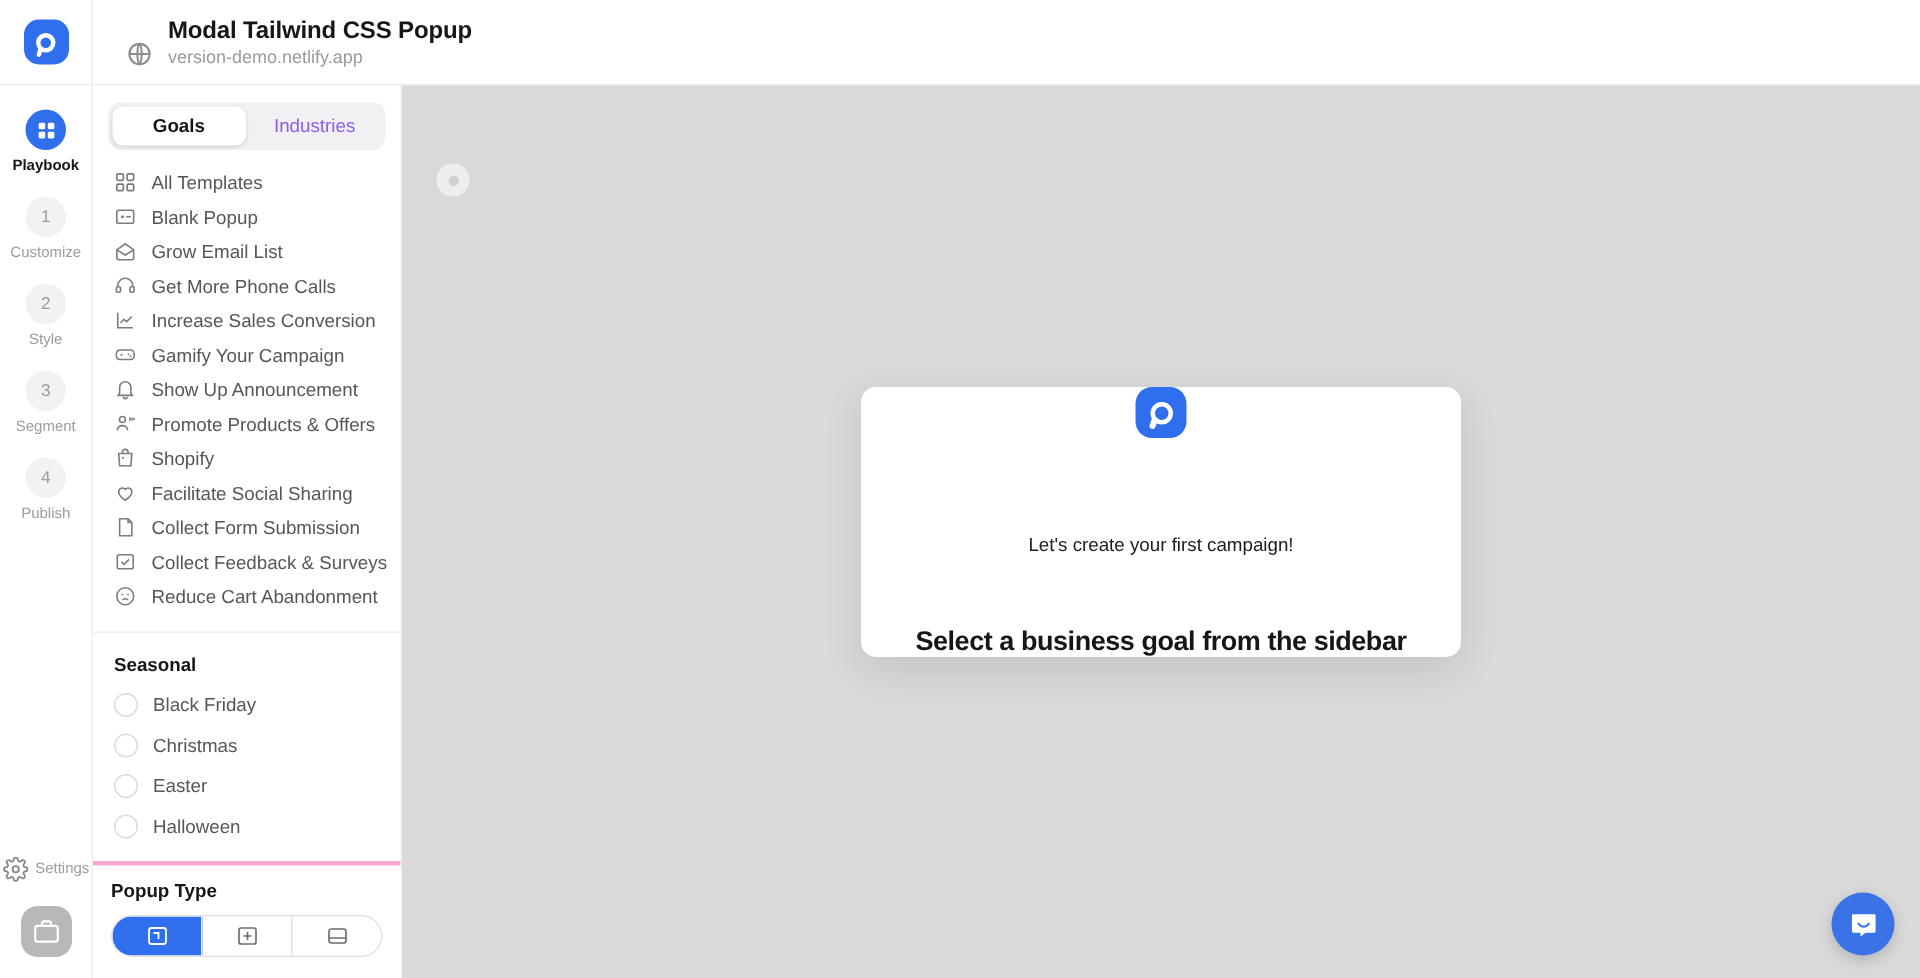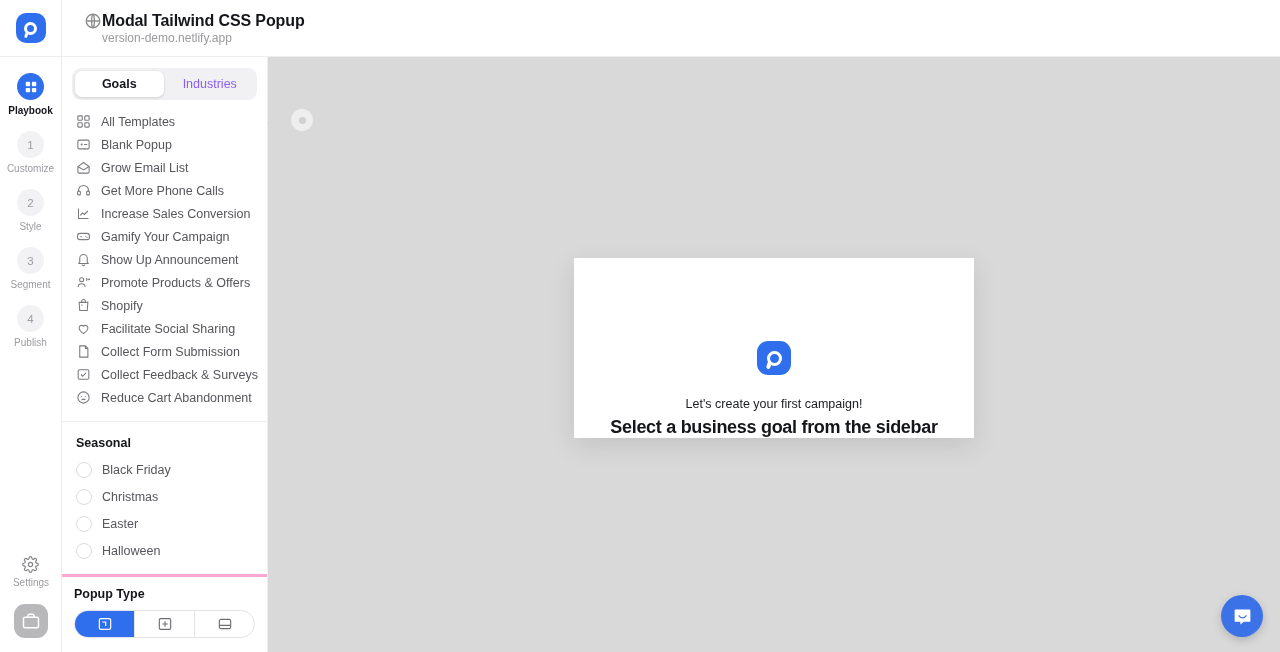--- a/index.html
+++ b/index.html
@@ -28,21 +28,21 @@
     display: flex; align-items: center; justify-content: center;
   }
   .logo-mark .ring {
     width: 13px; height: 13px; border-radius: 50%;
     border: 3px solid #ffffff;
   }
   .logo-mark .tail {
     position: absolute; width: 3px; height: 7px; background: #ffffff;
     left: 9px; bottom: 5px; border-radius: 2px; transform: rotate(18deg);
   }
-  .header-main { display: flex; align-items: flex-start; padding-left: 22px; }
+  .header-main { display: flex; align-items: flex-end; gap: 10px; padding-left: 22px; }
   .globe-icon { width: 18px; height: 18px; color: #8d8d8d; flex: none; }
   .header-text { display: flex; flex-direction: column; gap: 1px; }
   .header-title { font-size: 16px; font-weight: 700; color: #15161a; letter-spacing: -0.1px; }
   .header-sub { font-size: 12px; color: #9a9a9e; }
 
   
   .body { flex: 1; display: flex; min-height: 0; }
 
   
   .rail {
@@ -60,21 +60,21 @@
     display: flex; align-items: center; justify-content: center;
     background: #f2f2f4; color: #9c9ca1; font-size: 11.5px; font-weight: 400;
   }
   .rail-badge.active { background: #2f6fed; color: #fff; }
   .rail-label { font-size: 10px; color: #9c9ca1; }
   .rail-label.active { color: #15161a; font-weight: 700; }
   .rail-bottom {
     position: absolute; bottom: 0; left: 0; width: 62px;
     display: flex; flex-direction: column; align-items: center; padding-bottom: 14px;
   }
-  .rail-settings { display: flex; flex-direction: column; align-items: center; gap: 4px; margin-bottom: 16px; cursor: pointer; }
+  .rail-settings { display: flex; align-items: center; gap: 4px; margin-bottom: 16px; cursor: pointer; }
   .rail-settings svg { width: 17px; height: 17px; color: #86868b; }
   .avatar-btn {
     width: 34px; height: 34px; border-radius: 11px; background: #b8b8bb;
     display: flex; align-items: center; justify-content: center; cursor: pointer;
   }
   .avatar-btn svg { width: 18px; height: 18px; color: #ffffff; }
 
   
   .panel {
     width: 206px; min-width: 206px; background: #fff;
@@ -138,22 +138,22 @@
   .canvas-handle {
     position: absolute; left: 23px; top: 52px;
     width: 22px; height: 22px; border-radius: 50%;
     background: rgba(255,255,255,.55);
     display: flex; align-items: center; justify-content: center;
   }
   .canvas-handle .dot { width: 7px; height: 7px; border-radius: 50%; background: #d0d0d0; }
   .modal-card {
     position: absolute; left: 306px; top: 201px;
     width: 400px; height: 180px; background: #ffffff;
-    border-radius: 0; box-shadow: 0 8px 26px rgba(0,0,0,.10);
-    display: flex; flex-direction: column; align-items: center; justify-content: flex-end;
+    border-radius: 10px; box-shadow: 0 8px 26px rgba(0,0,0,.10);
+    display: flex; flex-direction: column; align-items: center; justify-content: space-between;
   }
   .modal-logo {
     width: 34px; height: 34px; border-radius: 11px; background: #2f6fed;
     position: relative; display: flex; align-items: center; justify-content: center;
     margin-bottom: 22px;
   }
   .modal-logo .ring { width: 15px; height: 15px; border-radius: 50%; border: 3.5px solid #ffffff; }
   .modal-logo .tail {
     position: absolute; width: 3.5px; height: 8px; background: #fff;
     left: 10px; bottom: 6px; border-radius: 2px; transform: rotate(18deg);

